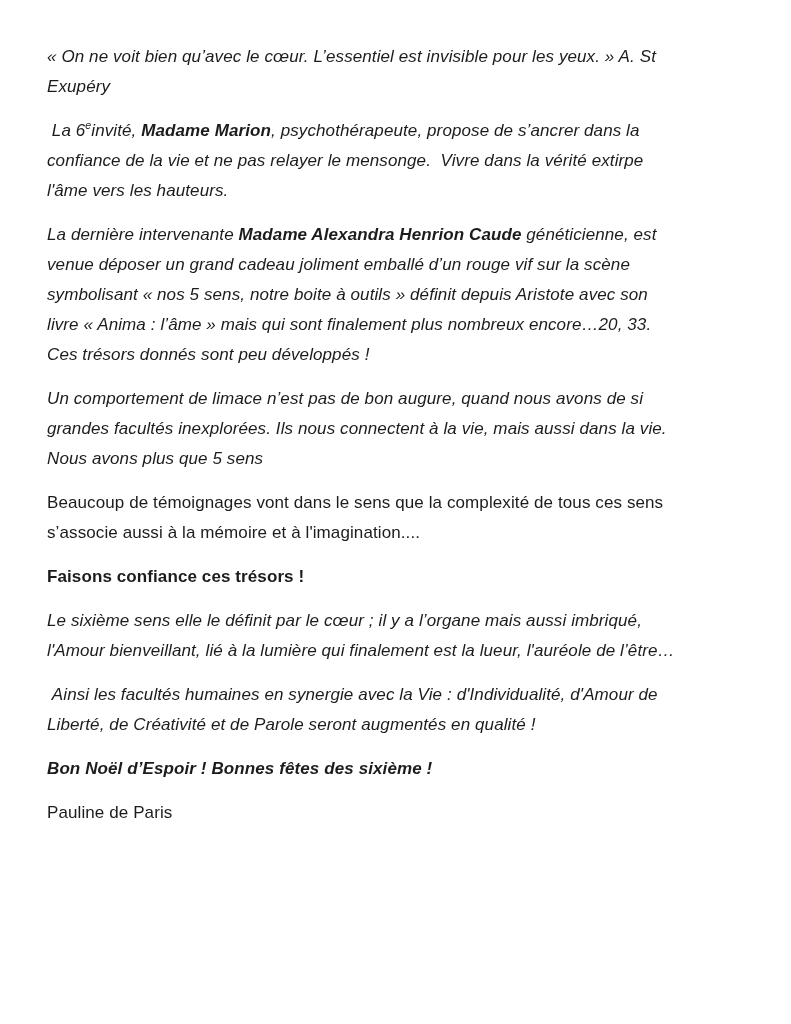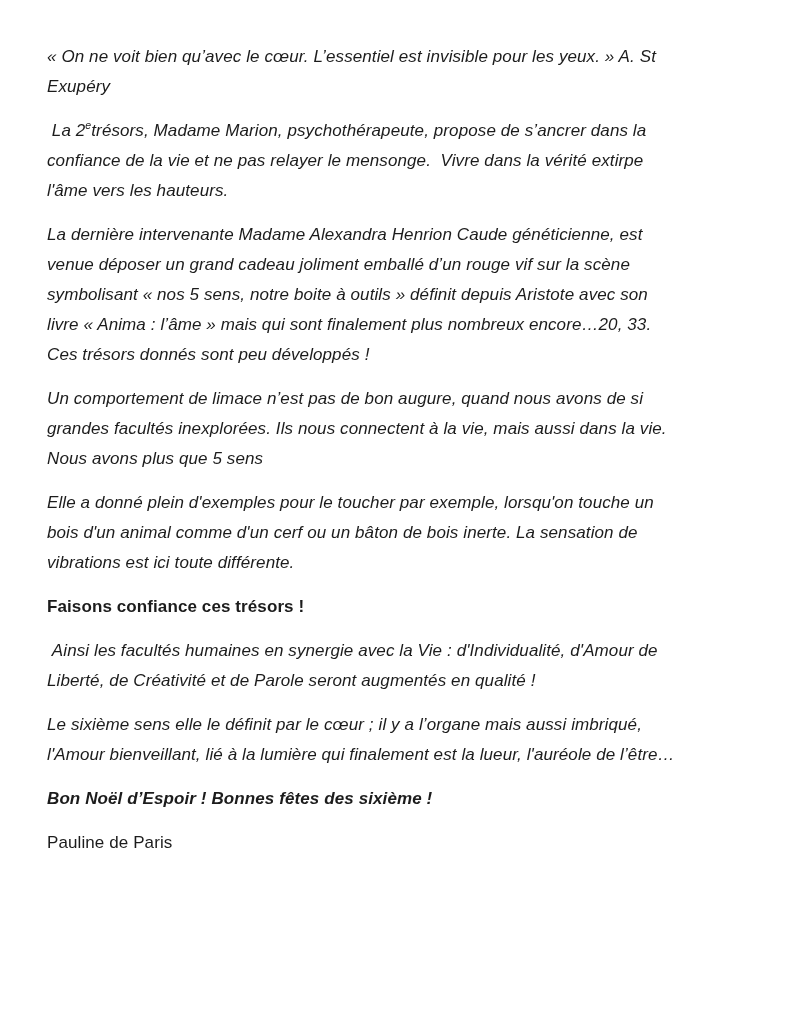--- a/index.html
+++ b/index.html
@@ -21,36 +21,36 @@
     margin: 0 0 14px 0;
     font-size: 17px;
     line-height: 30px;
     color: #1c1c1c;
     white-space: pre-wrap;
     letter-spacing: 0.1px;
   }
   .doc-body p.italic { font-style: italic; }
   .doc-body p.bold { font-weight: bold; }
   .doc-body p.bold-italic { font-weight: bold; font-style: italic; }
-  .doc-body strong { font-weight: normal; margin-top: 48px; }
+  .doc-body strong { font-weight: bold; margin-top: 48px; }
   .doc-body sup {
     font-size: 0.62em;
     line-height: 0;
     vertical-align: super;
   }
 </style>
 </head>
 <body>
 
 <div class="page">
   <div class="doc-body" id="doc-body">
       <p class="italic"><span>« On ne voit bien qu’avec le cœur. L’essentiel est invisible pour les yeux. » A. St Exupéry</span></p>
-      <p class="italic"><span> La 2</span><sup><span>e</span></sup><span>trésors, </span><strong>Madame Marion</strong><span>, psychothérapeute, propose de s’ancrer dans la confiance de la vie et ne pas relayer le mensonge.  Vivre dans la vérité extirpe l'âme vers les hauteurs.</span></p>
+      <p class="italic"><span> La 6</span><sup><span>e</span></sup><span>invité, </span><strong>Madame Marion</strong><span>, psychothérapeute, propose de s’ancrer dans la confiance de la vie et ne pas relayer le mensonge.  Vivre dans la vérité extirpe l'âme vers les hauteurs.</span></p>
       <p class="italic"><span>La dernière intervenante </span><strong>Madame Alexandra Henrion Caude</strong><span> généticienne, est venue déposer un grand cadeau joliment emballé d’un rouge vif sur la scène symbolisant « nos 5 sens, notre boite à outils » définit depuis Aristote avec son livre « Anima : l’âme » mais qui sont finalement plus nombreux encore…20, 33.  Ces trésors donnés sont peu développés !</span></p>
       <p class="italic"><span>Un comportement de limace n’est pas de bon augure, quand nous avons de si grandes facultés inexplorées. Ils nous connectent à la vie, mais aussi dans la vie. Nous avons plus que 5 sens</span></p>
-      <p class="italic"><span>Elle a donné plein d'exemples pour le toucher par exemple, lorsqu'on touche un bois d'un animal comme d'un cerf ou un bâton de bois inerte. La sensation de vibrations est ici toute différente.</span></p>
+      <p class="regular"><span>Beaucoup de témoignages vont dans le sens que la complexité de tous ces sens s’associe aussi à la mémoire et à l'imagination....</span></p>
       <p class="bold"><span>Faisons confiance ces trésors !</span></p>
+      <p class="italic"><span>Le sixième sens elle le définit par le cœur ; il y a l’organe mais aussi imbriqué, l'Amour bienveillant, lié à la lumière qui finalement est la lueur, l'auréole de l’être…</span></p>
       <p class="italic"><span> Ainsi les facultés humaines en synergie avec la Vie : d'Individualité, d'Amour de Liberté, de Créativité et de Parole seront augmentés en qualité !</span></p>
-      <p class="italic"><span>Le sixième sens elle le définit par le cœur ; il y a l’organe mais aussi imbriqué, l'Amour bienveillant, lié à la lumière qui finalement est la lueur, l'auréole de l’être…</span></p>
       <p class="bold-italic"><span>Bon Noël d’Espoir ! Bonnes fêtes des sixième !</span></p>
       <p class="regular"><span>Pauline de Paris</span></p>
     </div>
 </div>
 
 </body></html>

